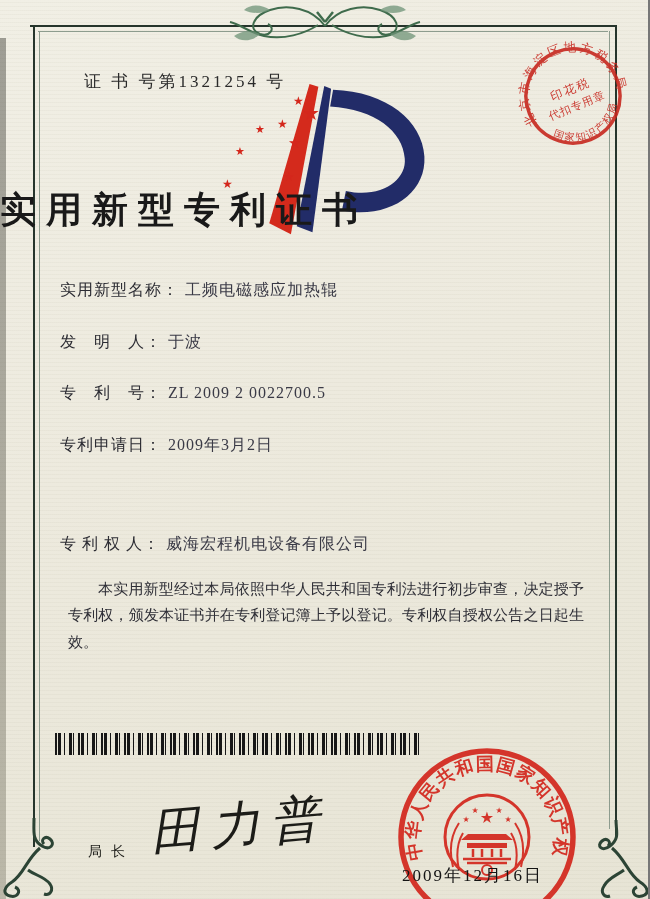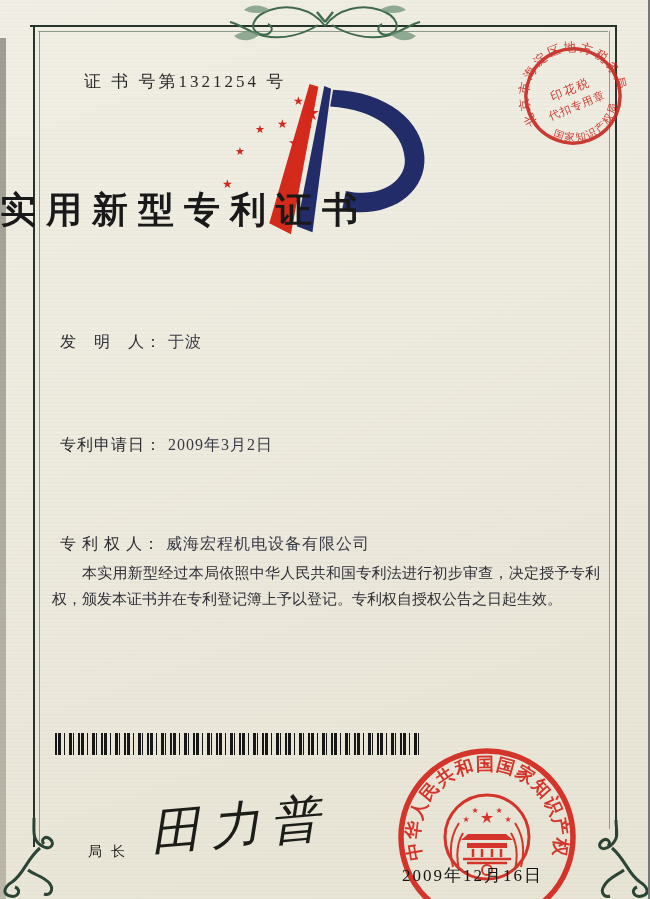--- a/index.html
+++ b/index.html
@@ -24,21 +24,21 @@
   .ornament{position:absolute;}
   
   .cert-no{position:absolute;left:84px;top:70px;font-size:17px;letter-spacing:3px;color:#2a2a2a;}
   .title{position:absolute;left:0;top:186px;width:100%;
     font-size:36px;font-weight:bold;letter-spacing:10px;color:#191919;}
   .field{position:absolute;left:60px;font-size:16px;color:#32323a;letter-spacing:1px;white-space:nowrap;}
   .field .flabel{color:#2c2c33;}
   .field .fvalue{color:#3a3a46;margin-left:6px;}
   .paragraphs{position:absolute;left:52px;top:560px;width:548px;
     font-size:15px;line-height:1.75;color:#2e2e36;text-align:justify;}
-  .paragraphs p{margin:0;text-indent:2em;}
+  .paragraphs p{margin:16px;text-indent:2em;}
   .barcode{position:absolute;left:55px;top:733px;width:368px;height:22px;
     background:repeating-linear-gradient(90deg,
       #171717 0 2px, transparent 2px 3px,
       #171717 3px 6px, transparent 6px 9px,
       #171717 9px 10px, transparent 10px 14px,
       #171717 14px 17px, transparent 17px 18px,
       #171717 18px 19px, transparent 19px 23px);}
   .signer-title{position:absolute;left:88px;top:843px;font-size:14px;letter-spacing:9px;color:#23231f;}
   .signature{position:absolute;left:150px;top:792px;font-size:50px;font-style:italic;
     letter-spacing:10px;color:#1c1c18;transform:rotate(-5deg);white-space:nowrap;}
@@ -126,22 +126,28 @@
   <span class="star" style="left:302px;top:103px;font-size:20px;">★</span>
   <span class="star" style="left:277px;top:118px;font-size:12px;">★</span>
   <span class="star" style="left:255px;top:124px;font-size:11px;">★</span>
   <span class="star" style="left:288px;top:136px;font-size:15px;">★</span>
   <span class="star" style="left:235px;top:146px;font-size:11px;">★</span>
   <span class="star" style="left:283px;top:170px;font-size:13px;">★</span>
   <span class="star" style="left:222px;top:178px;font-size:12px;">★</span>
 
   <div class="title">实用新型专利证书</div>
 
+  <div class="field" style="top:280px;">
+    <span class="flabel">实用新型名称：</span><span class="fvalue">工频电磁感应加热辊</span>
+  </div>
   <div class="field" style="top:332px;">
     <span class="flabel">发　明　人：</span><span class="fvalue">于波</span>
+  </div>
+  <div class="field" style="top:383px;">
+    <span class="flabel">专　利　号：</span><span class="fvalue">ZL 2009 2 0022700.5</span>
   </div>
   <div class="field" style="top:435px;">
     <span class="flabel">专利申请日：</span><span class="fvalue">2009年3月2日</span>
   </div>
   <div class="field" style="top:487px;margin-top:47px;">
     <span class="flabel">专 利 权 人：</span><span class="fvalue">威海宏程机电设备有限公司</span>
   </div>
 
   <div class="paragraphs">
     <p>本实用新型经过本局依照中华人民共和国专利法进行初步审查，决定授予专利权，颁发本证书并在专利登记簿上予以登记。专利权自授权公告之日起生效。</p>

